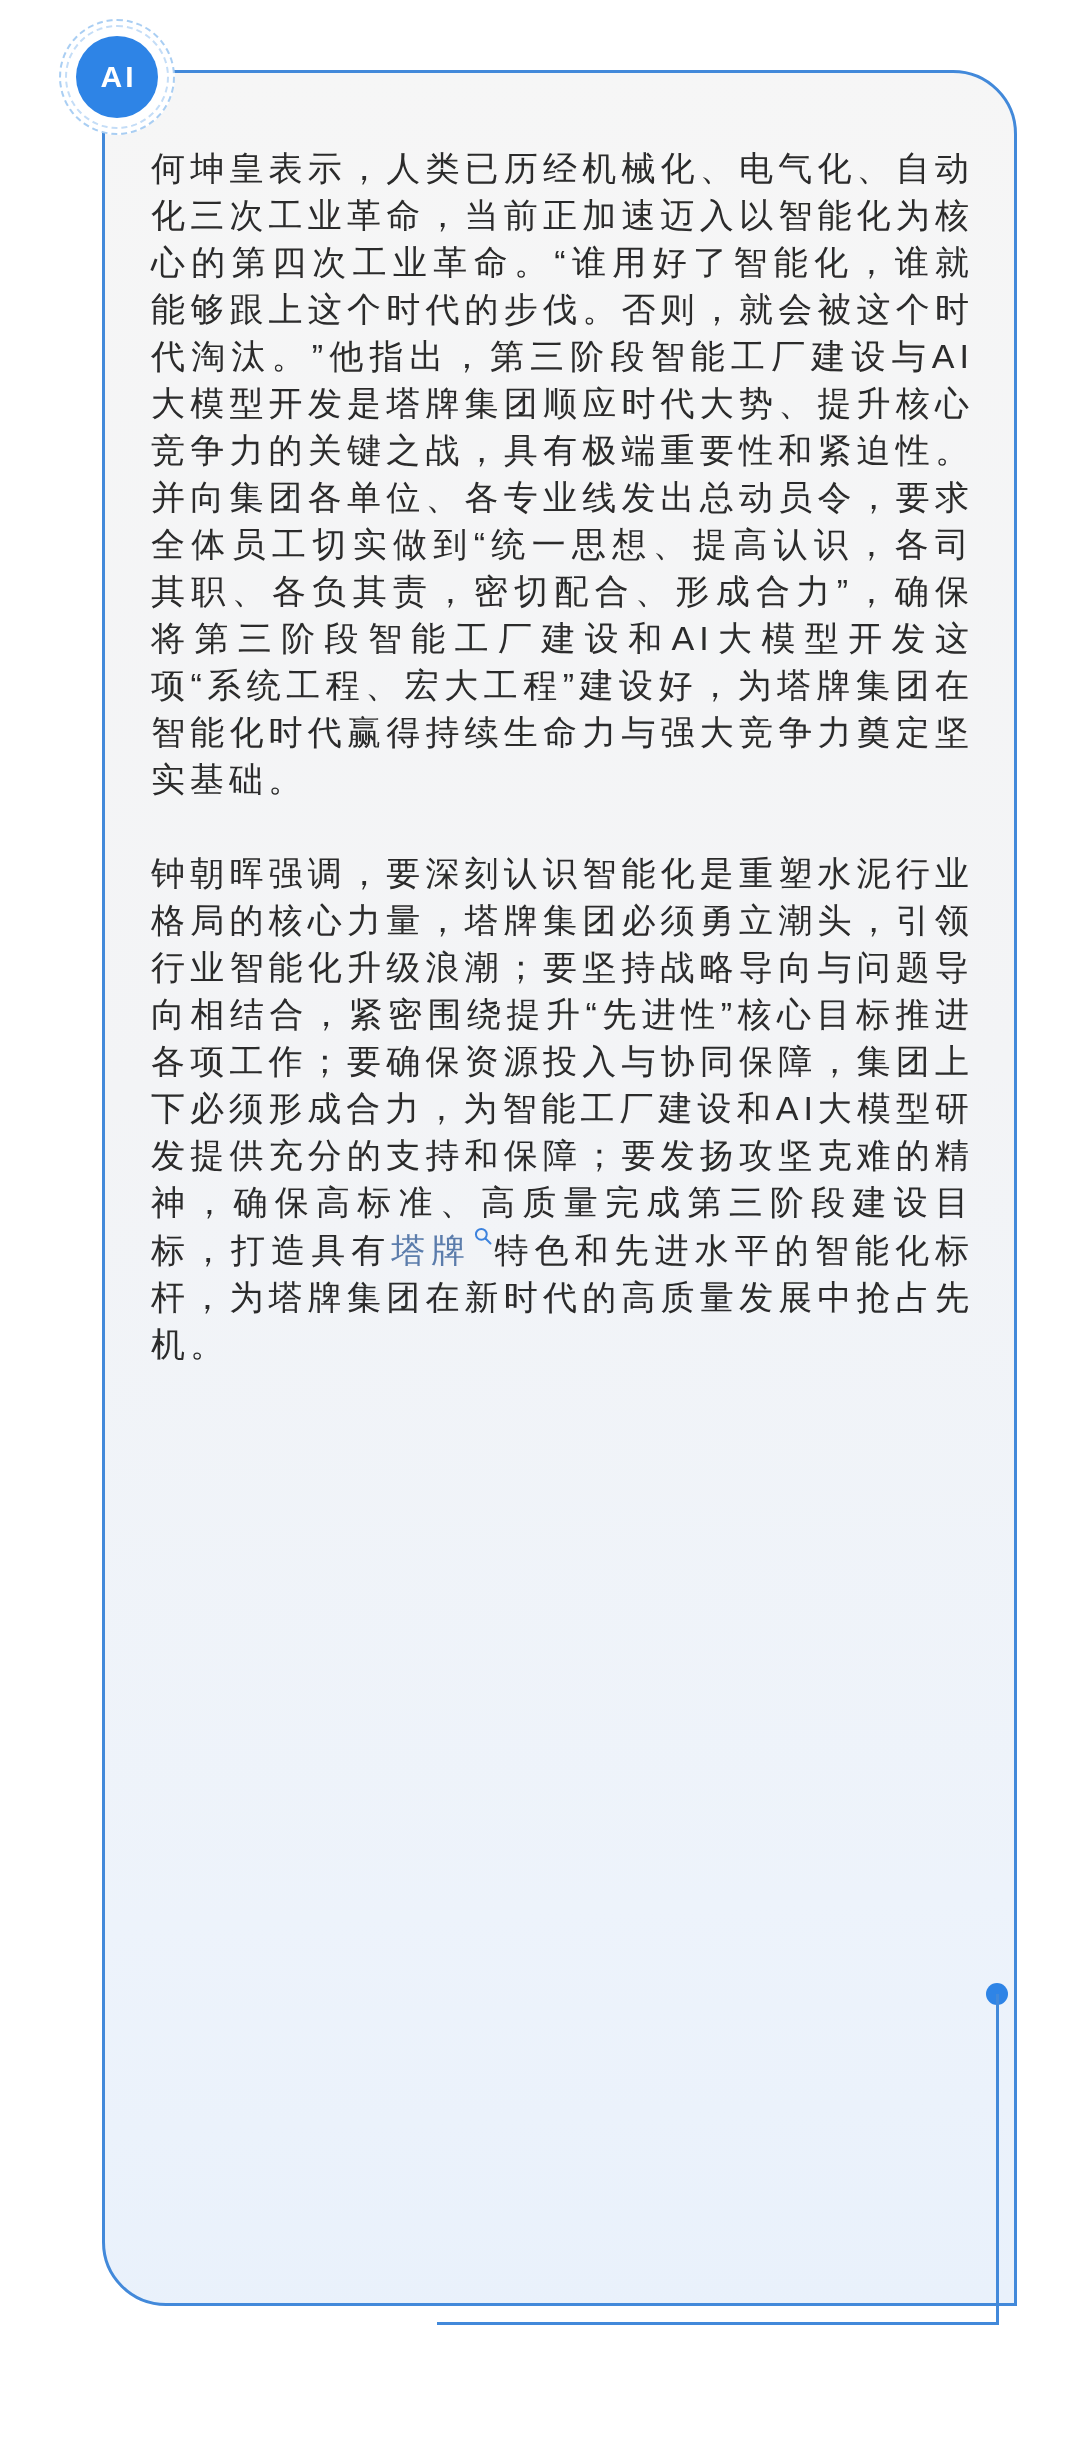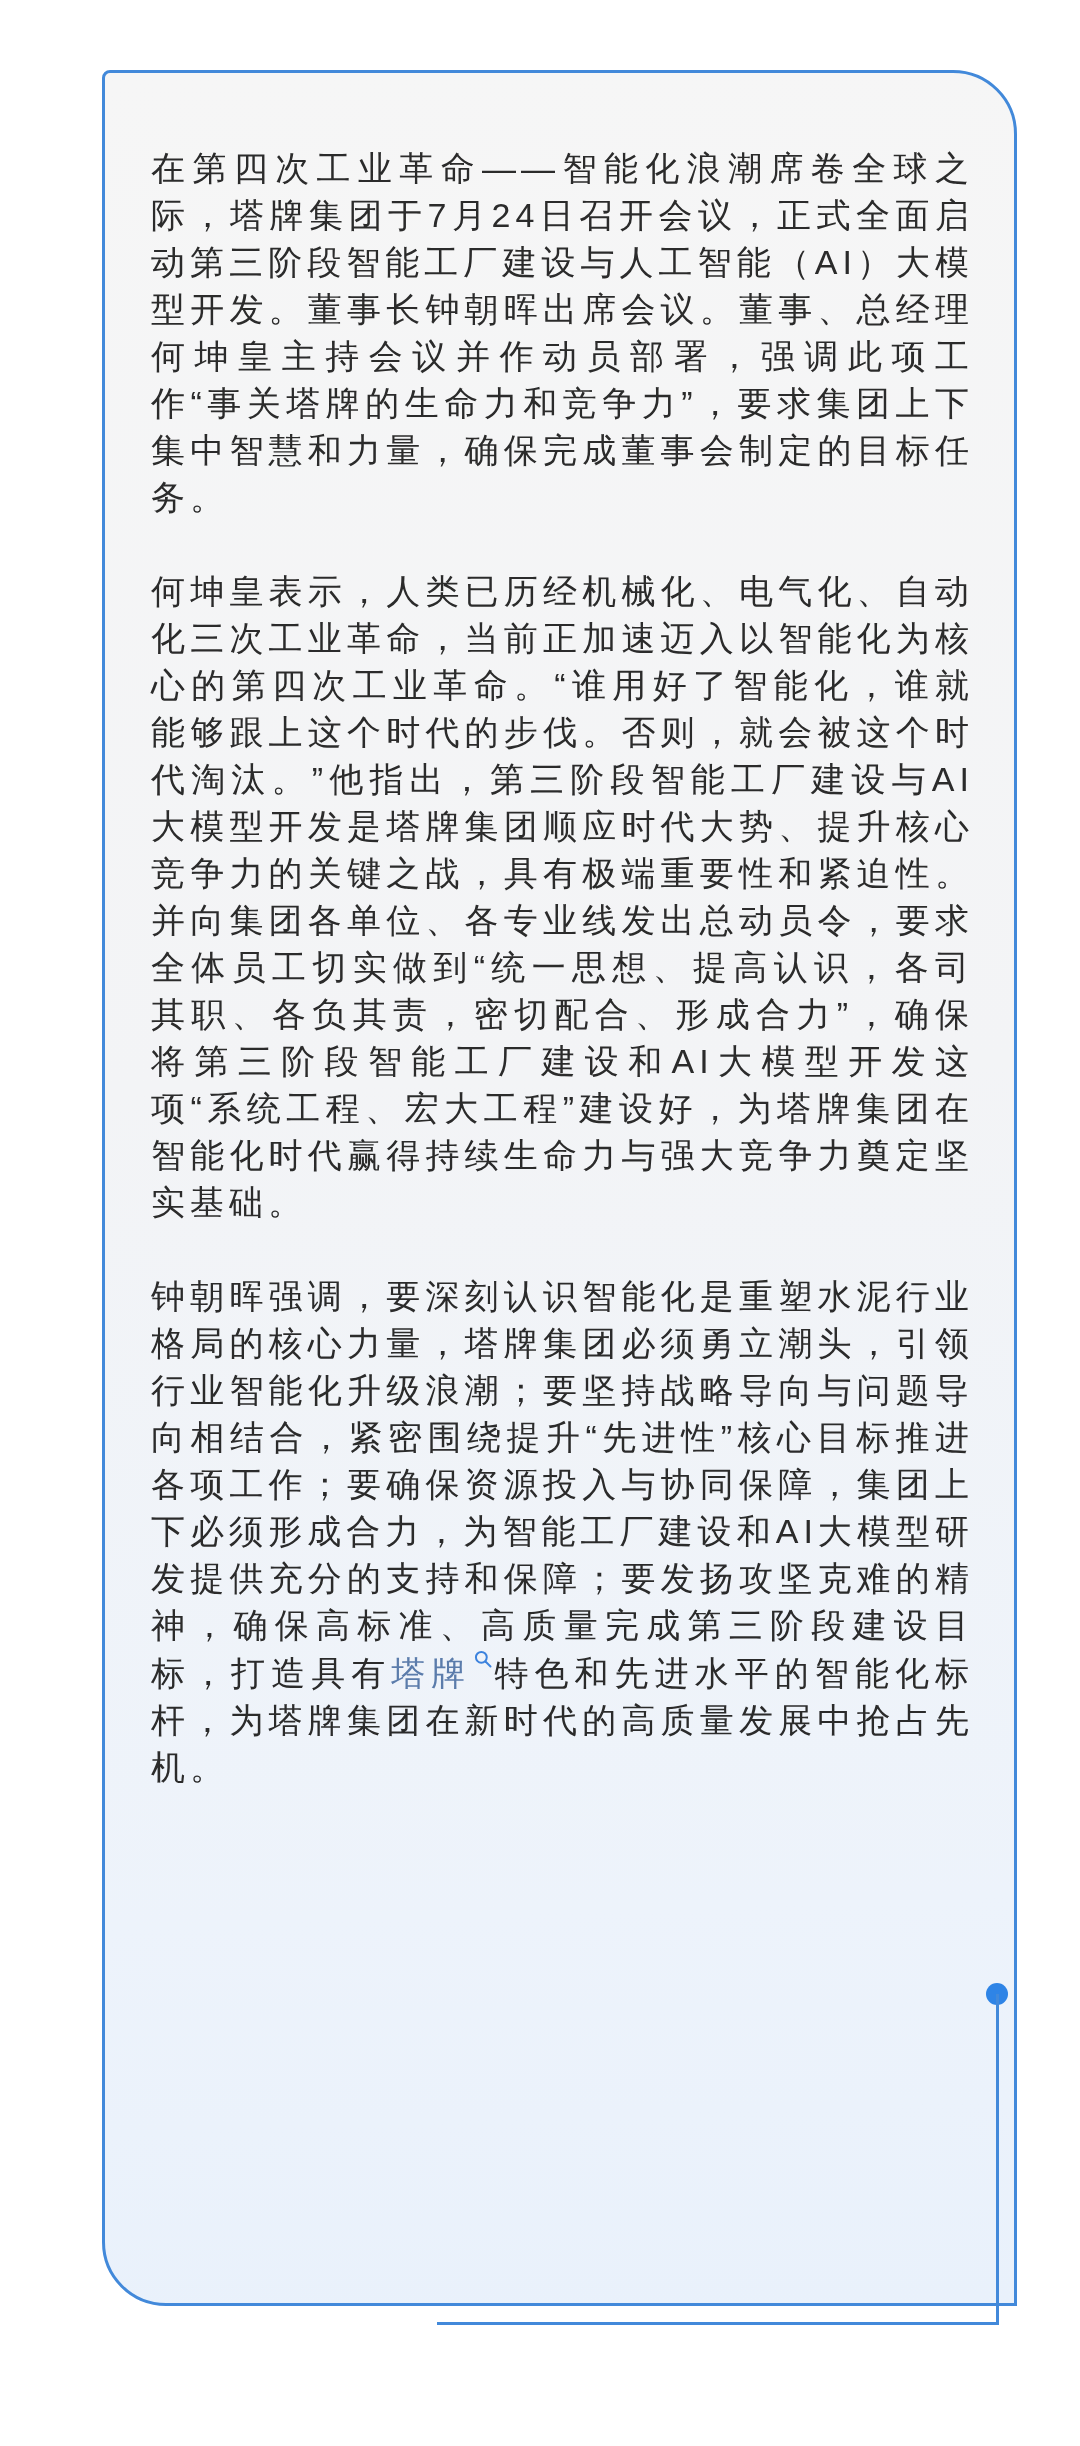--- a/index.html
+++ b/index.html
@@ -122,27 +122,29 @@
     z-index: 2;
   }
 </style>
 </head>
 <body>
 
 <div class="page">
 
   <div class="bubble">
     <div class="bubble-text">
-      <p>在第四次工业革命——智能化浪潮席卷全球之际，塔牌集团于7月24日召开会议，正式全面启动第三阶段智能工厂建设与人工智能（AI）大模型开发。董事长钟朝晖出席会议。董事、总经理何坤皇主持会议并作动员部署，强调此项工作“事关塔牌的生命力和竞争力”，要求集团上下集中智慧和力量，确保完成董事会制定的目标任务。</p>
       <p>何坤皇表示，人类已历经机械化、电气化、自动化三次工业革命，当前正加速迈入以智能化为核心的第四次工业革命。“谁用好了智能化，谁就能够跟上这个时代的步伐。否则，就会被这个时代淘汰。”他指出，第三阶段智能工厂建设与AI大模型开发是塔牌集团顺应时代大势、提升核心竞争力的关键之战，具有极端重要性和紧迫性。并向集团各单位、各专业线发出总动员令，要求全体员工切实做到“统一思想、提高认识，各司其职、各负其责，密切配合、形成合力”，确保将第三阶段智能工厂建设和AI大模型开发这项“系统工程、宏大工程”建设好，为塔牌集团在智能化时代赢得持续生命力与强大竞争力奠定坚实基础。</p>
       <p><span>钟朝晖强调，要深刻认识智能化是重塑水泥行业格局的核心力量，塔牌集团必须勇立潮头，引领行业智能化升级浪潮；要坚持战略导向与问题导向相结合，紧密围绕提升“先进性”核心目标推进各项工作；要确保资源投入与协同保障，集团上下必须形成合力，为智能工厂建设和AI大模型研发提供充分的支持和保障；要发扬攻坚克难的精神，确保高标准、高质量完成第三阶段建设目标，打造具有</span><a class="entity-link"><span>塔牌</span><svg class="search-icon-svg" width="20" height="20" viewBox="0 0 24 24">
             <circle cx="10" cy="10" r="6.5" fill="none" stroke="#3c82dd" stroke-width="2.4"></circle>
             <line x1="15" y1="15" x2="21" y2="21" stroke="#3c82dd" stroke-width="2.4" stroke-linecap="round"></line>
           </svg></a><span>特色和先进水平的智能化标杆，为塔牌集团在新时代的高质量发展中抢占先机。</span></p>
     </div>
   </div>
 
+  <div class="avatar-ring">
+    <div class="avatar">AI</div>
+  </div>
 
   <div class="deco-dot"></div>
   <div class="deco-vline"></div>
   <div class="deco-hline"></div>
 
 </div>
 
 </body></html>

